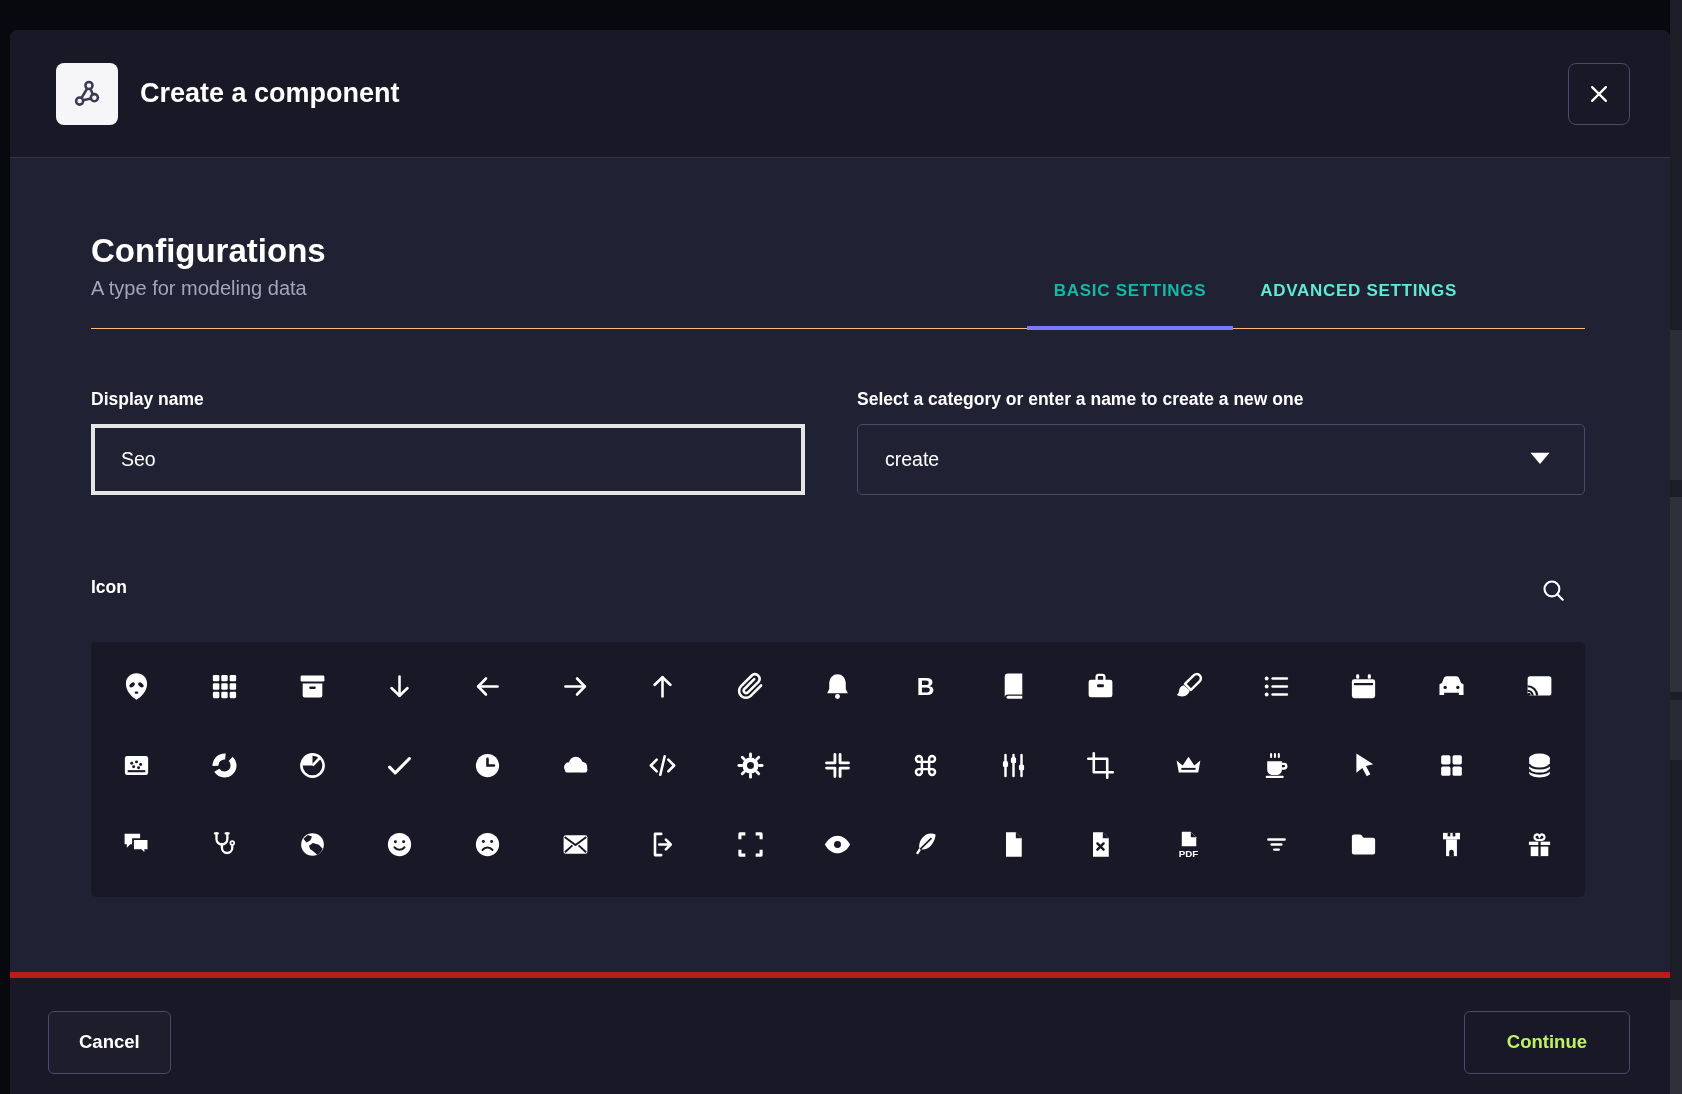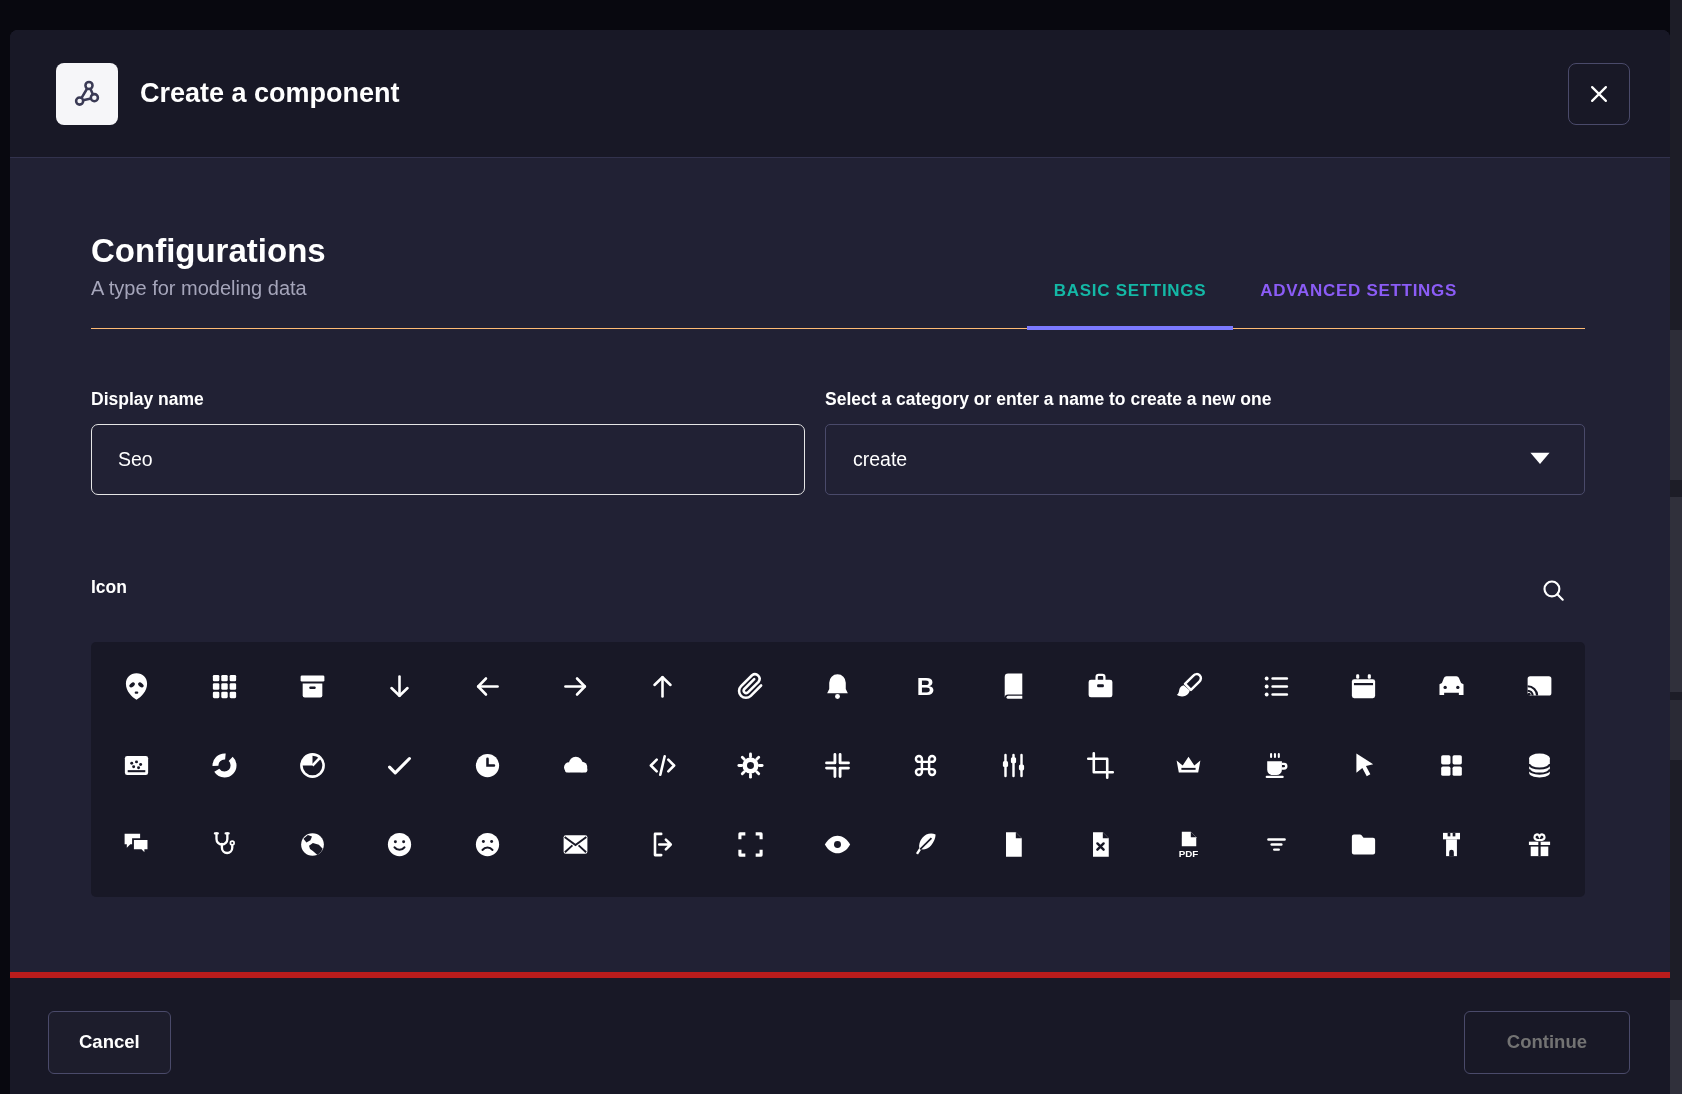--- a/index.html
+++ b/index.html
@@ -61,39 +61,39 @@
     border-bottom:1px solid #fdba74;
   }
   .heading-text { padding-bottom:28px; }
   .page-title { font-size:33px; font-weight:700; color:#fff; line-height:1.15; }
   .page-subtitle { margin-top:7px; font-size:20px; color:#a5a5ba; }
 
   .tabs { display:flex; margin-right:101px; }
   .tab {
     position:relative;
     font-size:17px; font-weight:700; letter-spacing:0.7px;
-    color:#8b5cf6;
+    color:#5eead4;
     padding:0 27px 27px;
     cursor:pointer;
     white-space:nowrap;
   }
   .tab.active { color:#14b8a6; }
   .tab.active::after {
     content:""; position:absolute; left:0; right:0; bottom:-2px;
     height:4px; background:#7b79ff;
   }
 
-  .form-row { display:flex; gap:20px; margin-top:60px; }
+  .form-row { display:flex; gap:52px; margin-top:60px; }
   .field-col-left { width:714px; flex:0 0 714px; }
   .field-col-right { flex:1 1 auto; }
   .field-label { font-size:17.5px; font-weight:700; color:#fff; margin-bottom:14px; display:block; }
   .text-input {
     width:100%; height:71px;
     background:transparent;
-    border:1px solid #e5e5e5; border-radius:7px;
+    border:4px solid #e5e5e5; border-radius:0;
     color:#fff; font-size:19.5px;
     padding:14px 26px;
     font-family:"Liberation Sans", sans-serif;
     outline:none;
   }
   .select-box {
     width:100%; height:71px;
     border:1px solid #4a4a6a; border-radius:5px;
     display:flex; align-items:center; justify-content:space-between;
     padding:0 30px 0 27px;
@@ -136,21 +136,21 @@
   }
   .btn {
     height:63px; border-radius:6px;
     border:1px solid #4a4a6a;
     font-family:"Liberation Sans", sans-serif;
     font-size:18.5px; font-weight:700;
     cursor:pointer;
     display:flex; align-items:center; justify-content:center;
   }
   .btn-cancel { background:#1d1d2c; color:#fff; padding:0 30px; }
-  .btn-continue { background:#181826; color:#737373; padding:0 42px; }
+  .btn-continue { background:#181826; color:#bef264; padding:0 42px; }
 </style>
 </head>
 <body>
 
 <div class="bg-strip">
   <div class="b1"></div>
     <div class="b2"></div>
     <div class="b3"></div>
     <div class="b4"></div>
 </div>

